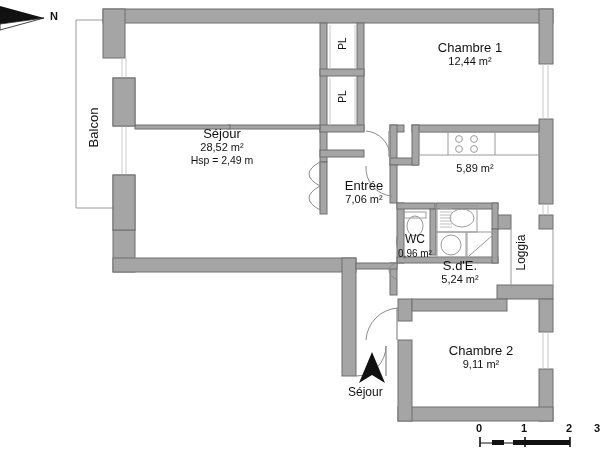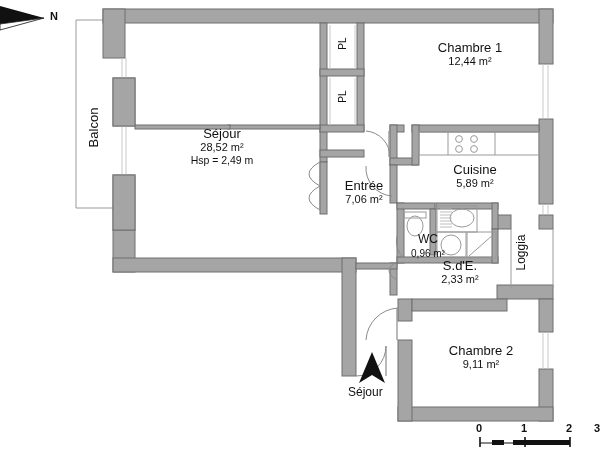--- a/index.html
+++ b/index.html
@@ -222,37 +222,36 @@
     <div class="rarea">28,52 m²</div>
     <div class="rhsp">Hsp = 2,49 m</div>
   </div>
 
   <div class="roomlabel" style="left:405px;top:40px;width:130px;">
     <div class="rname">Chambre 1</div>
     <div class="rarea">12,44 m²</div>
   </div>
 
   <div class="roomlabel" style="left:420px;top:162px;width:110px;">
-    <div class="rname">Cuisine</div>
     <div class="rarea">5,89 m²</div>
   </div>
 
   <div class="roomlabel" style="left:309px;top:178px;width:110px;">
     <div class="rname">Entrée</div>
     <div class="rarea">7,06 m²</div>
   </div>
 
-  <div class="roomlabel" style="left:396px;top:232px;width:64px;">
+  <div class="roomlabel" style="left:383px;top:232px;width:64px;">
     <div class="rname" style="font-size:12px;">WC</div>
     <div class="rarea" style="font-size:10px;">0,96 m²</div>
   </div>
 
   <div class="roomlabel" style="left:410px;top:258px;width:100px;">
     <div class="rname">S.d'E.</div>
-    <div class="rarea">2,33 m²</div>
+    <div class="rarea">5,24 m²</div>
   </div>
 
   <div class="roomlabel vert" style="left:486px;top:245px;width:70px;">
     <div class="rname" style="font-size:12px;">Loggia</div>
   </div>
 
   <div class="roomlabel" style="left:416px;top:343px;width:130px;">
     <div class="rname">Chambre 2</div>
     <div class="rarea">9,11 m²</div>
   </div>

